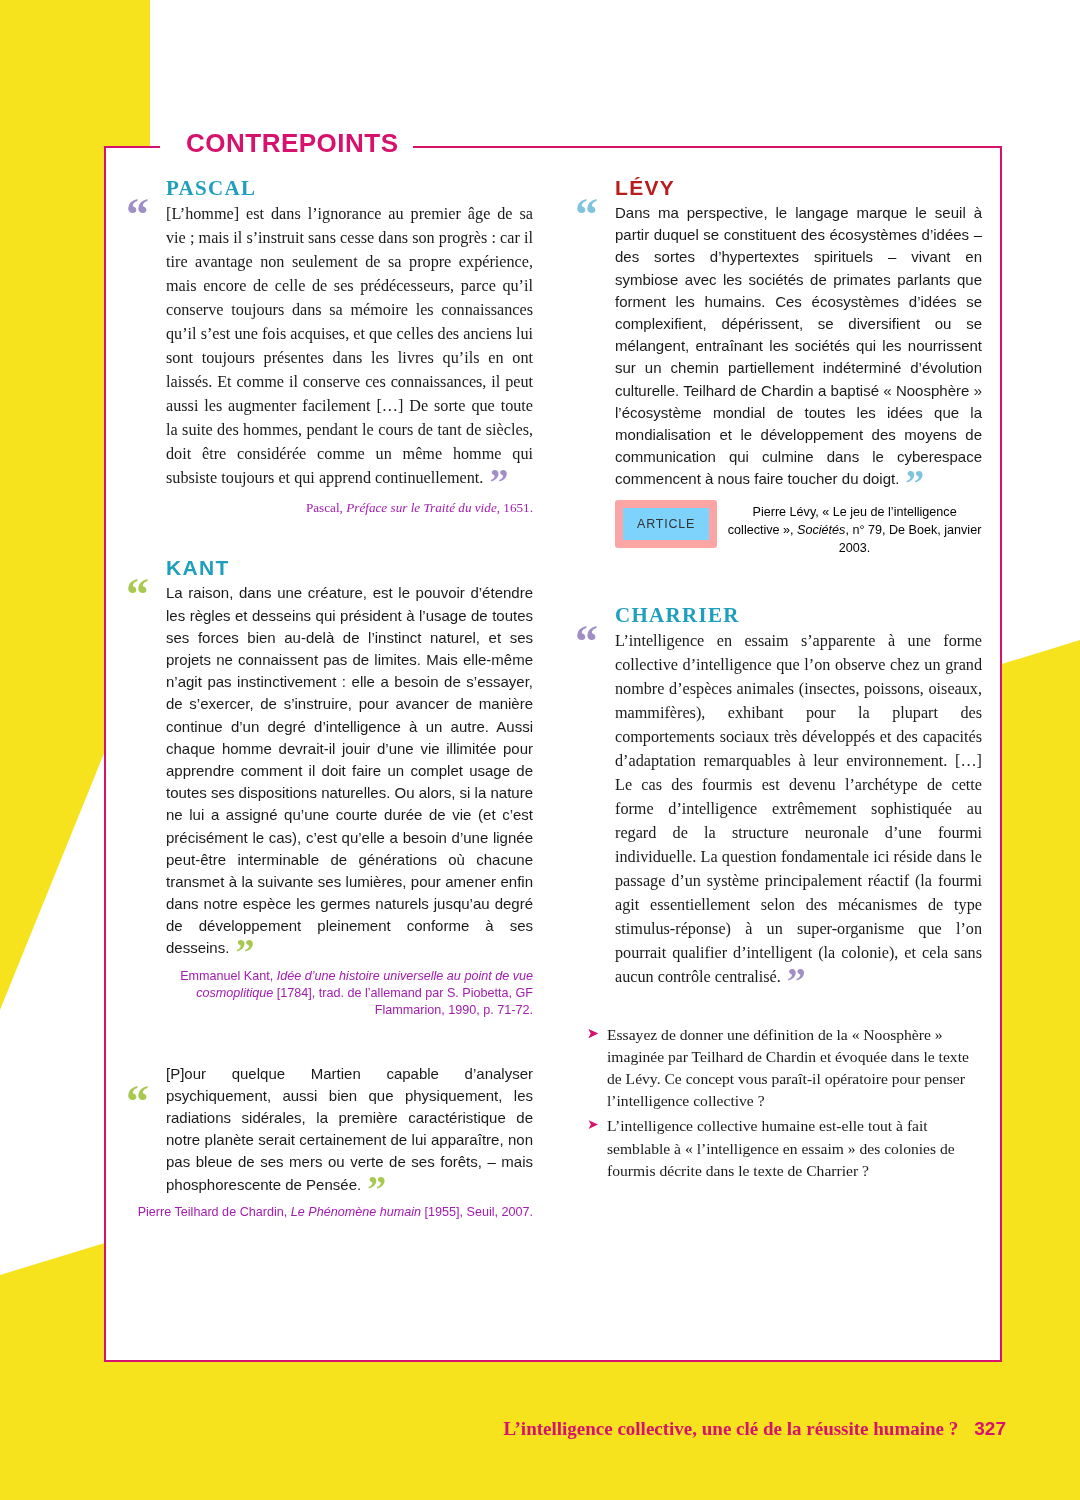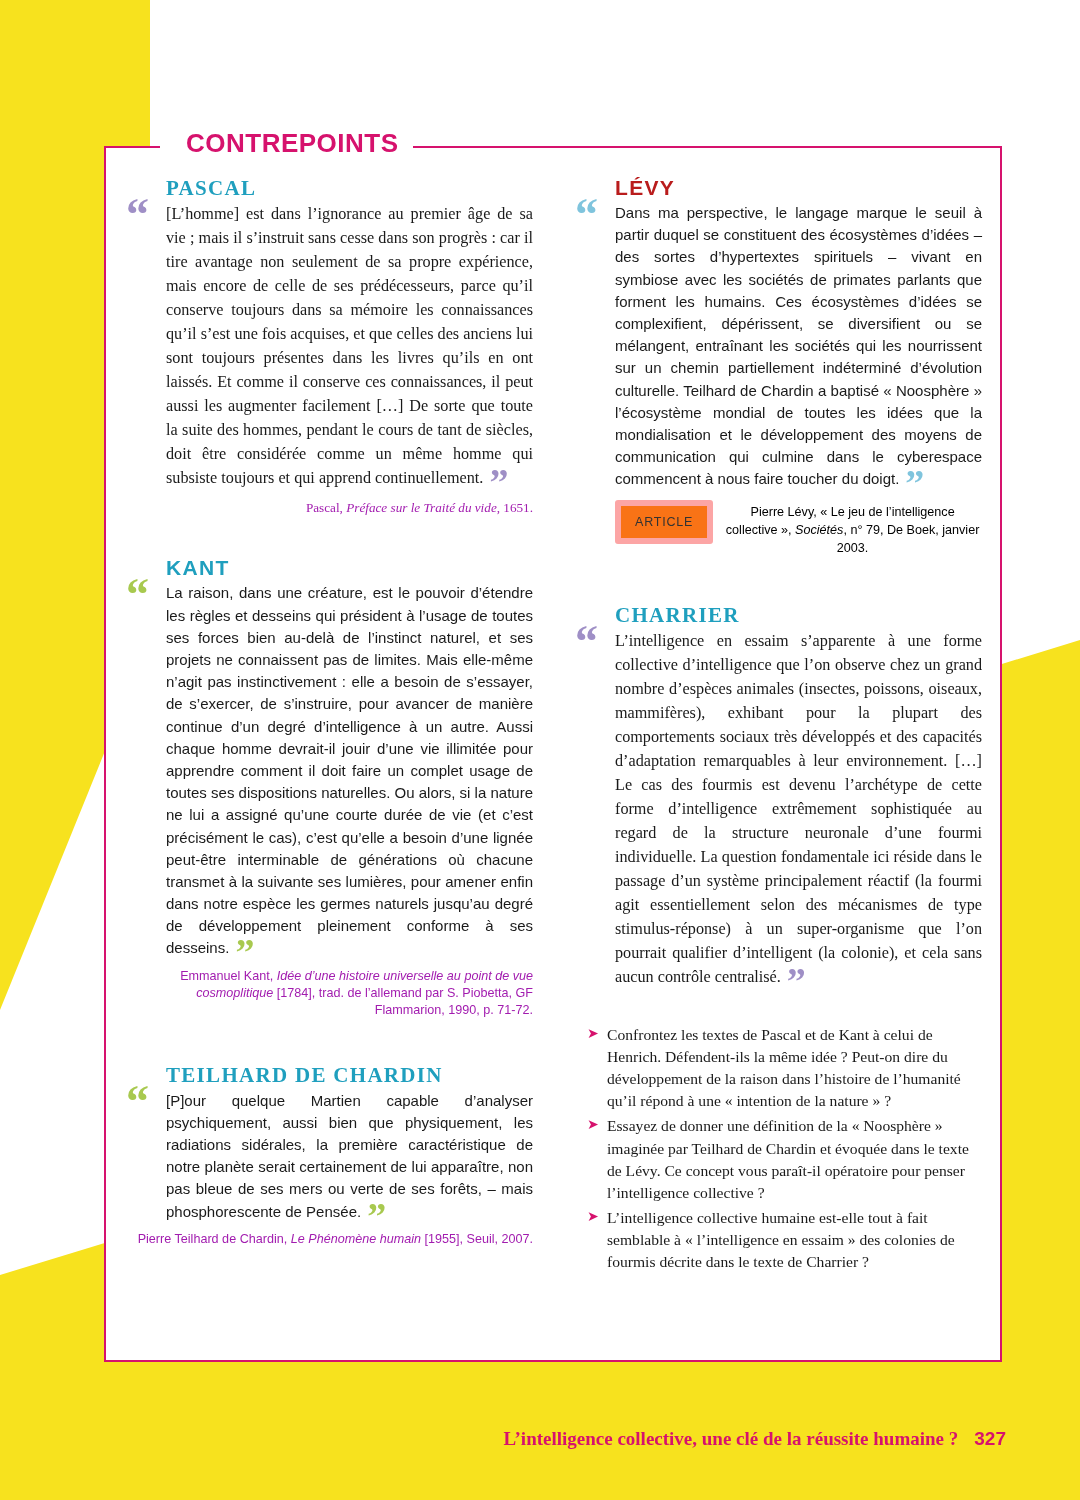--- a/index.html
+++ b/index.html
@@ -165,28 +165,28 @@
   .source i { font-style: italic; }
 
   
   .article-row {
     display: flex;
     align-items: flex-start;
     justify-content: space-between;
     margin-top: 10px;
   }
   .article-chip {
-    border: 6px solid #fca5a5;
+    border: 8px solid #fca5a5;
     border-radius: 3px;
     padding: 9px 14px;
     font-size: 12.5px;
     letter-spacing: 0.8px;
     color: #333;
     position: relative;
-    background: #f97316;
+    background: #7dd3fc;
     margin-left: 40px;
   }
   .cursor-arrow {
     position: absolute;
     left: 14px;
     bottom: -16px;
     width: 0;
     height: 0;
   }
   .article-src {
@@ -218,21 +218,21 @@
     position: absolute;
     left: 0;
     top: 0;
     color: #d6126d;
     font-size: 14px;
   }
 
   .footer {
     position: absolute;
     right: 74px;
-    bottom: 50px;
+    bottom: 60px;
     z-index: 6;
     display: flex;
     align-items: baseline;
     gap: 16px;
   }
   .footer-title {
     font-family: "Liberation Serif", serif;
     font-size: 19px;
     font-weight: bold;
     color: #d6126d;
@@ -268,21 +268,20 @@
 
     <div class="entry" style="margin-top:40px;">
       <div class="quote-open q-green">“</div>
       <div class="entry-head head-kant">KANT</div>
       <div class="body-text sans"><span>La raison, dans une créature, est le pouvoir d’étendre les règles et desseins qui président à l’usage de toutes ses forces bien au-delà de l’instinct naturel, et ses projets ne connaissent pas de limites. Mais elle-même n’agit pas instinctivement : elle a besoin de s’essayer, de s’exercer, de s’instruire, pour avancer de manière continue d’un degré d’intelligence à un autre. Aussi chaque homme devrait-il jouir d’une vie illimitée pour apprendre comment il doit faire un complet usage de toutes ses dispositions naturelles. Ou alors, si la nature ne lui a assigné qu’une courte durée de vie (et c’est précisément le cas), c’est qu’elle a besoin d’une lignée peut-être interminable de générations où chacune transmet à la suivante ses lumières, pour amener enfin dans notre espèce les germes naturels jusqu’au degré de développement pleinement conforme à ses desseins.</span><span class="quote-close q-green">”</span></div>
       <div class="source"><span>Emmanuel Kant, </span><i>Idée d’une histoire universelle au point de vue cosmoplitique</i><span> [1784], trad. de l’allemand par S. Piobetta, GF Flammarion, 1990, p. 71-72.</span></div>
     </div>
 
     <div class="entry" style="margin-top:44px;">
       <div class="quote-open q-green">“</div>
-      <div class="entry-head head-teilhard">TEILHARD DE CHARDIN</div>
       <div class="body-text sans"><span>[P]our quelque Martien capable d’analyser psychiquement, aussi bien que physiquement, les radiations sidérales, la première caractéristique de notre planète serait certainement de lui apparaître, non pas bleue de ses mers ou verte de ses forêts, – mais phosphorescente de Pensée.</span><span class="quote-close q-green">”</span></div>
       <div class="source"><span>Pierre Teilhard de Chardin, </span><i>Le Phénomène humain</i><span> [1955], Seuil, 2007.</span></div>
     </div>
 
   </div>
 
   <div class="col">
 
     <div class="entry">
       <div class="quote-open q-blue">“</div>
@@ -299,21 +298,21 @@
       </div>
     </div>
 
     <div class="entry" style="margin-top:46px;">
       <div class="quote-open q-purple">“</div>
       <div class="entry-head head-charrier">CHARRIER</div>
       <div class="body-text serif"><span>L’intelligence en essaim s’apparente à une forme collective d’intelligence que l’on observe chez un grand nombre d’espèces animales (insectes, poissons, oiseaux, mammifères), exhibant pour la plupart des comportements sociaux très développés et des capacités d’adaptation remarquables à leur environnement. […] Le cas des fourmis est devenu l’archétype de cette forme d’intelligence extrêmement sophistiquée au regard de la structure neuronale d’une fourmi individuelle. La question fondamentale ici réside dans le passage d’un système principalement réactif (la fourmi agit essentiellement selon des mécanismes de type stimulus-réponse) à un super-organisme que l’on pourrait qualifier d’intelligent (la colonie), et cela sans aucun contrôle centralisé.</span><span class="quote-close q-purple">”</span></div>
     </div>
 
     <div class="questions">
-      <div class="question"><span class="bullet">➤</span><span>Confrontez les textes de Pascal et de Kant à celui de Henrich. Défendent-ils la même idée ? Peut-on dire du développement de la raison dans l’histoire de l’humanité qu’il répond à une « intention de la nature » ?</span></div>
+      <div class="question"><span class="bullet">➤</span></div>
       <div class="question"><span class="bullet">➤</span><span>Essayez de donner une définition de la « Noosphère » imaginée par Teilhard de Chardin et évoquée dans le texte de Lévy. Ce concept vous paraît-il opératoire pour penser l’intelligence collective ?</span></div>
       <div class="question"><span class="bullet">➤</span><span>L’intelligence collective humaine est-elle tout à fait semblable à « l’intelligence en essaim » des colonies de fourmis décrite dans le texte de Charrier ?</span></div>
     </div>
 
   </div>
 </div>
 
 <div class="footer">
   <div class="footer-title">L’intelligence collective, une clé de la réussite humaine ?</div>
   <div class="footer-page">327</div>

